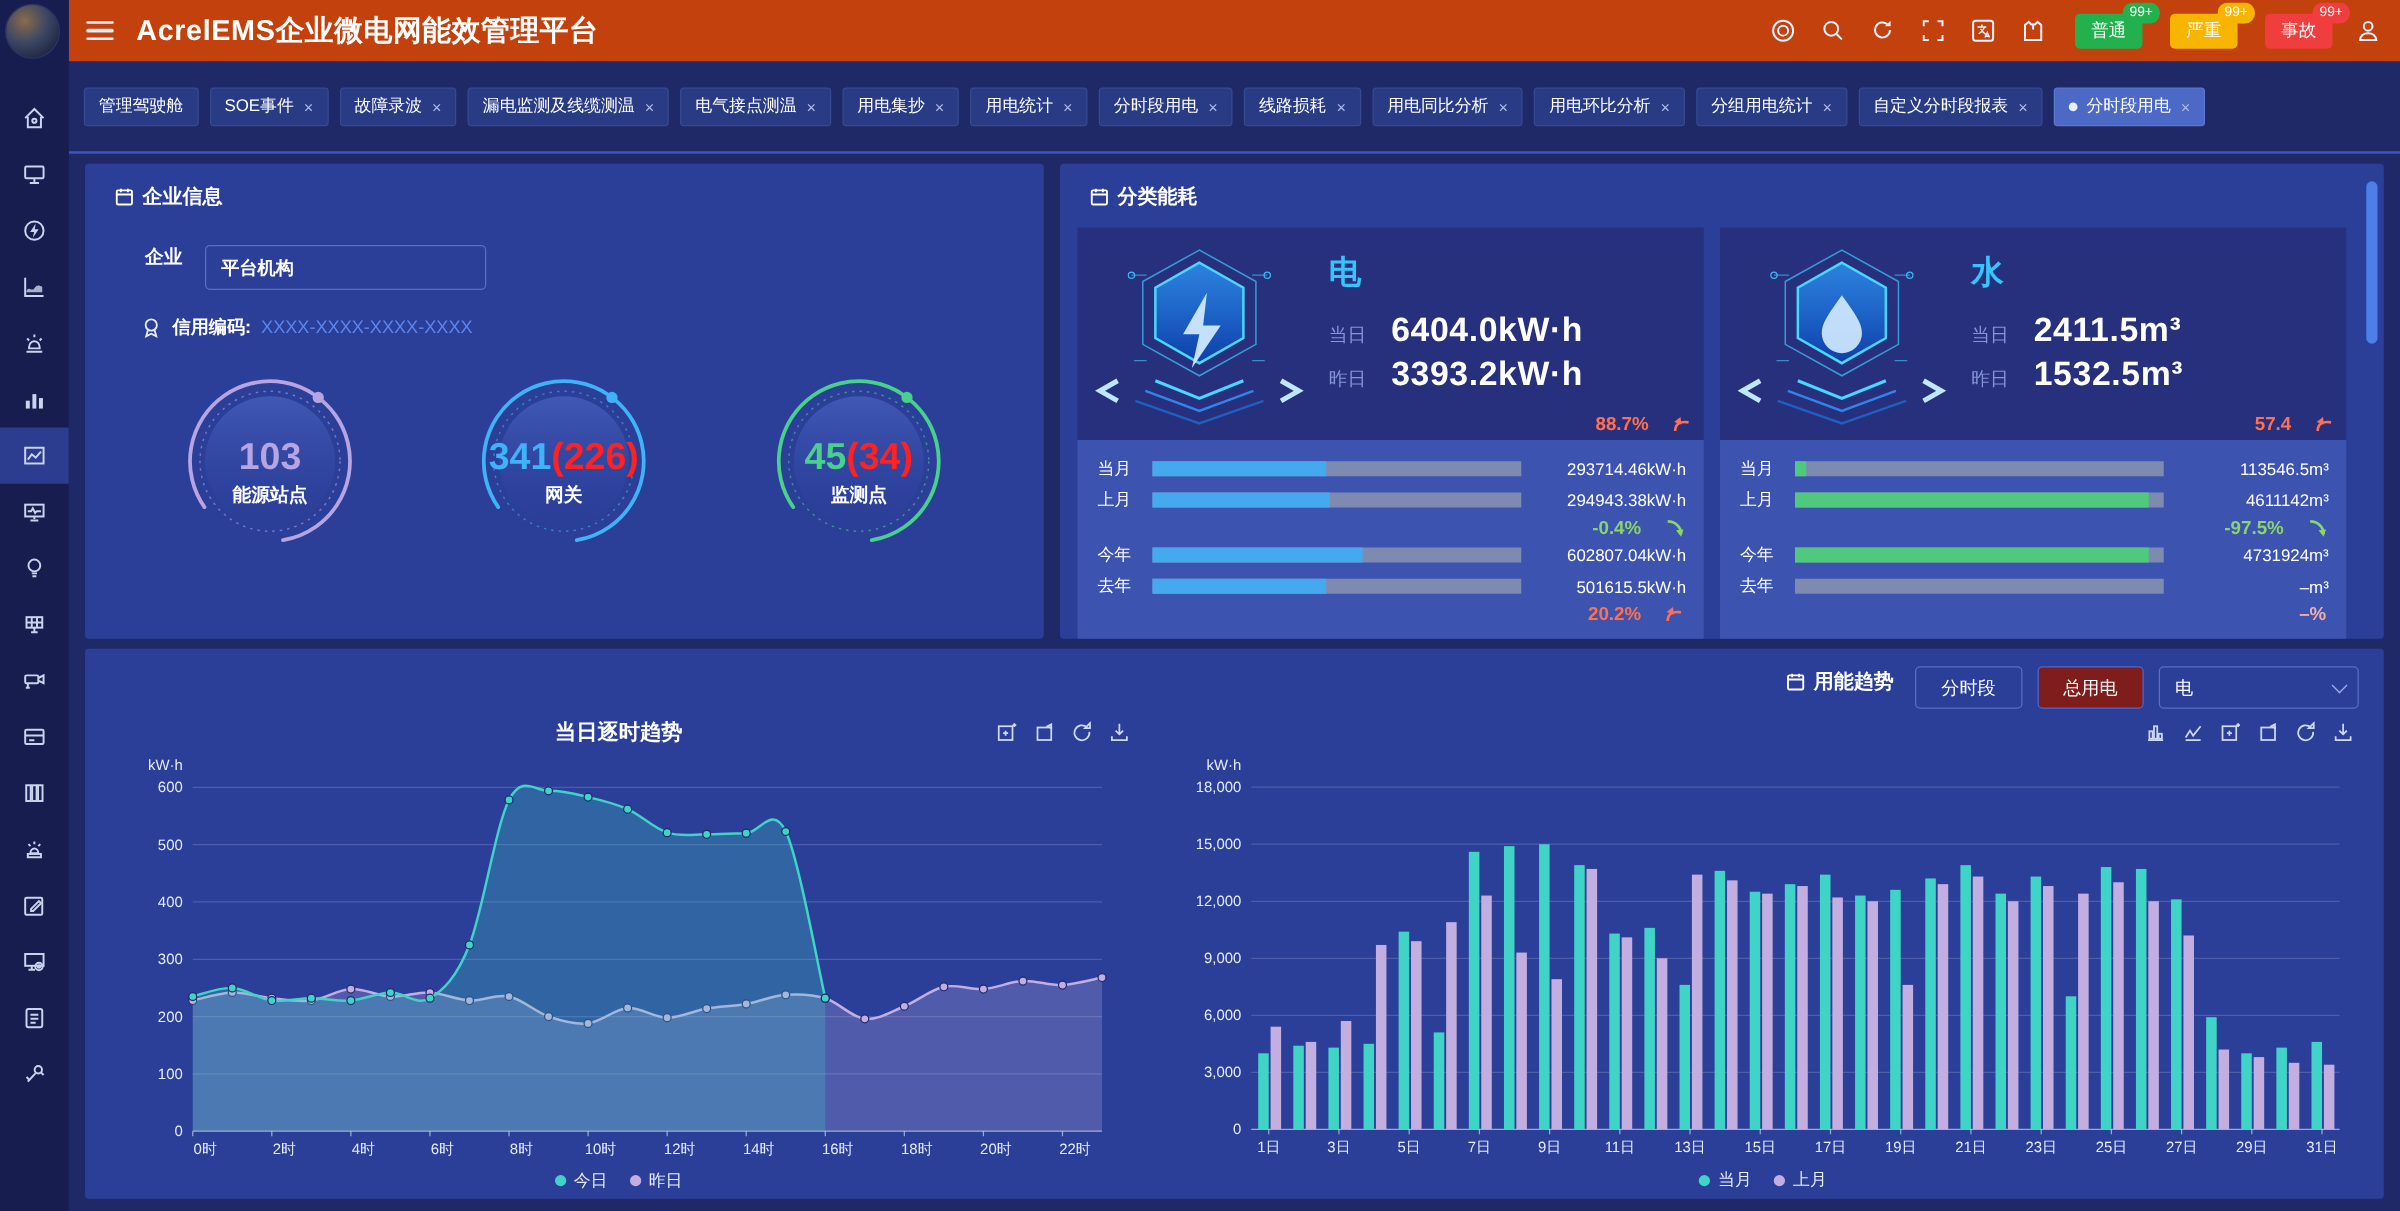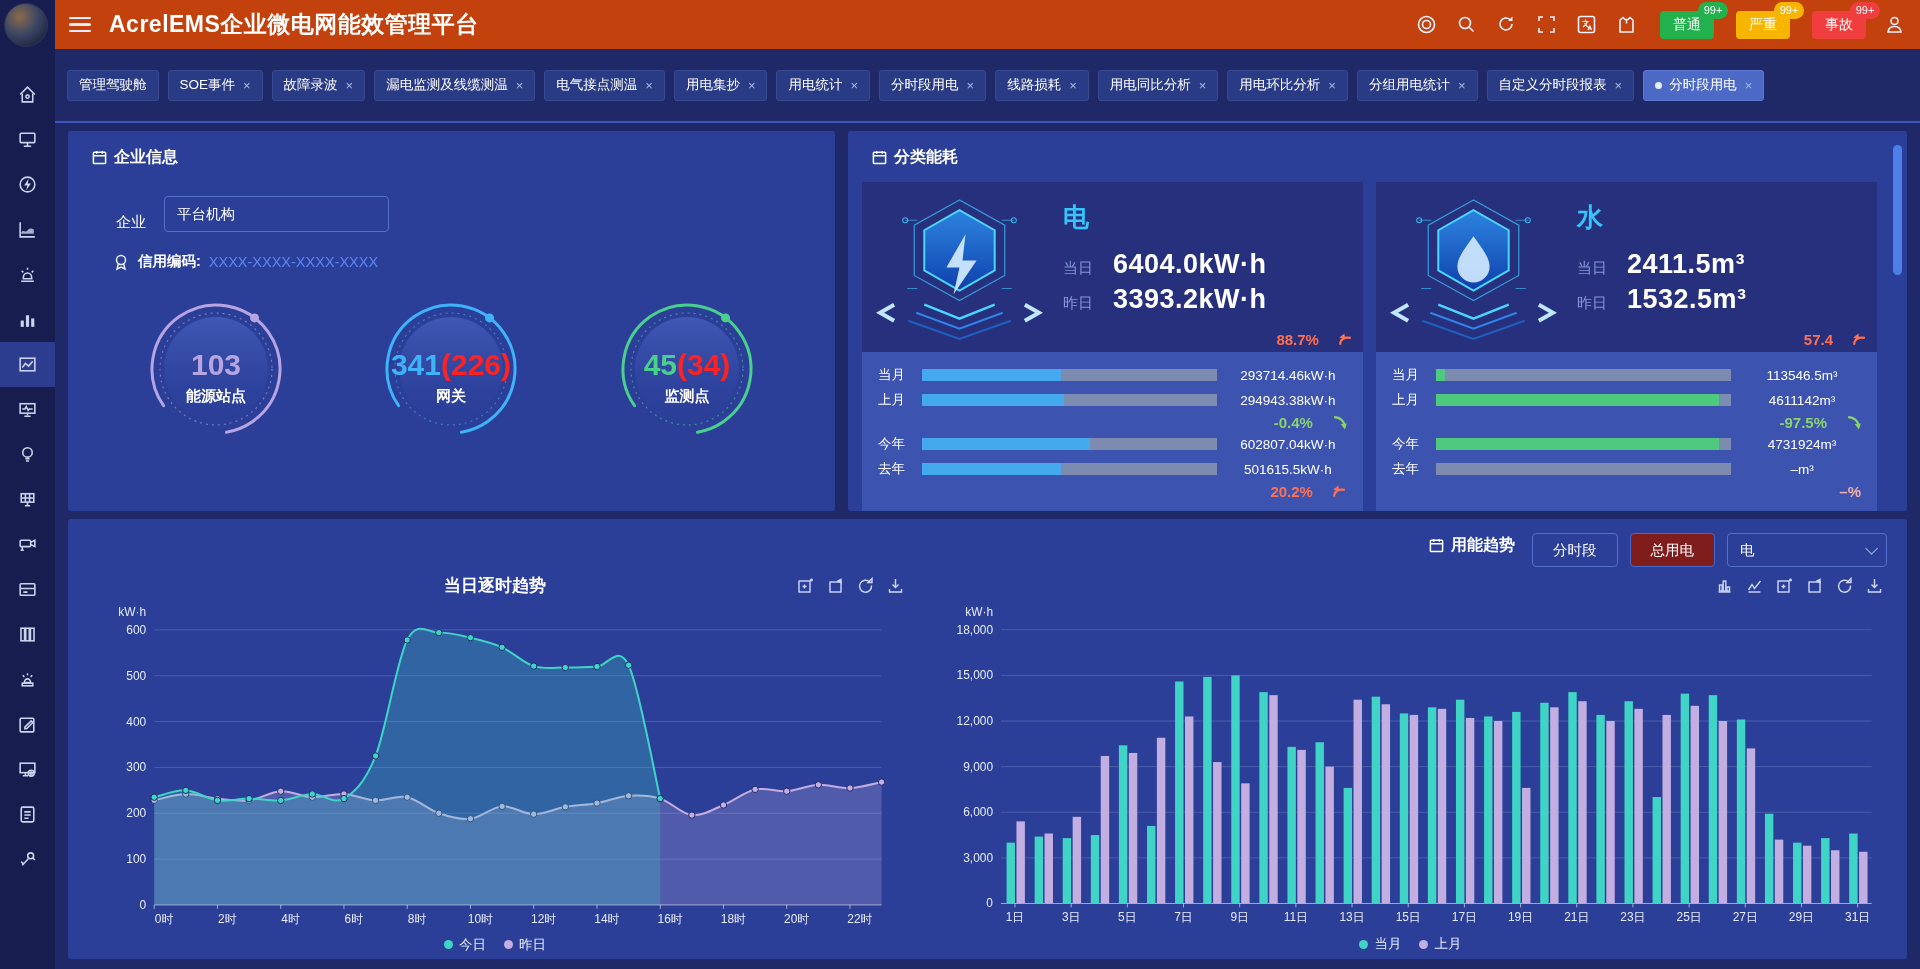--- a/index.html
+++ b/index.html
@@ -43,21 +43,21 @@
 
   
   .content { flex:1; padding:8px 13px 10px; display:flex; flex-direction:column; gap:12px;
     border-top:2px solid #3b55c0; min-height:0; }
   .top-row { display:grid; grid-template-columns:42fr 58fr; gap:13px; height:376px; flex:none; }
   .panel { background:#2b3f99; border-radius:3px; position:relative; }
   .p-title { display:flex; align-items:center; gap:7px; font-size:16px; font-weight:bold; padding:16px 17px 0 24px; }
   .p-title svg { width:15px; height:15px; stroke:#fff; fill:none; stroke-width:1.6; }
 
   
-  .ent-form { display:flex; align-items:flex-end; margin:28px 0 0 48px; gap:18px; font-size:15px; }
+  .ent-form { display:flex; align-items:flex-start; margin:28px 0 0 48px; gap:18px; font-size:15px;font-weight:bold; }
   .select { width:225px; height:36px; border:1px solid #5570cc; border-radius:4px; display:flex;
     align-items:center; padding:0 12px; font-size:14.5px; cursor:pointer; }
   .ent-line { display:flex; align-items:center; gap:8px; margin:20px 0 0 44px; font-size:14.5px; font-weight:bold; }
   .ent-line svg { width:18px; height:18px; stroke:#e8edfb; fill:none; stroke-width:1.5; }
   .ent-line .link { color:#5b86f2; font-weight:normal; }
   .rings { display:flex; justify-content:space-around; padding:18px 30px 0; }
   .ring { width:160px; height:160px; }
 
   
   .cards { display:grid; grid-template-columns:1fr 1fr; gap:13px; margin:14px 30px 0 14px; }
@@ -70,21 +70,21 @@
   .e-row .lb { color:#8496d6; font-size:15px; width:34px; }
   .e-row .vl { font-size:27px; font-weight:bold; letter-spacing:.5px; }
   .pct { display:flex; align-items:center; gap:19px; font-size:15px; font-weight:bold; }
   .pct svg { width:15px; height:15px; }
   .e-top .pct { position:absolute; right:10px; bottom:4px; }
   .e-sub { background:#3c53b0; flex:1; padding:13px 14px 8px 16px; }
   .b-row { display:flex; align-items:center; gap:10px; height:20px; margin-bottom:5px; font-size:13.5px; }
   .b-row .bl { width:34px; flex:none; }
   .b-track { flex:1; height:12px; background:#7e8bb0; position:relative; }
   .b-fill { position:absolute; left:0; top:0; bottom:0; }
-  .b-val { width:122px; flex:none; text-align:center; }
+  .b-val { width:122px; flex:none; text-align:right; }
   .pct-line { display:flex; justify-content:flex-end; height:18px; margin:-2px 2px 3px 0; }
   .scroll-thumb { position:absolute; right:5px; top:14px; width:9px; height:130px; border-radius:5px; background:#4d7fe8; cursor:pointer; }
 
   
   .trend { flex:1; min-height:0; display:flex; flex-direction:column; }
   .trend-head { display:flex; align-items:flex-start; justify-content:flex-end; padding-right:20px; }
   .trend-controls { display:flex; gap:12px; margin-top:14px; }
   .t-btn { height:34px; padding:0 20px; border-radius:4px; border:1px solid #5570cc; background:transparent;
     color:#fff; font-size:14.5px; cursor:pointer; }
   .t-btn.active { background:#7f1d1d; border-color:#4769cf; }

